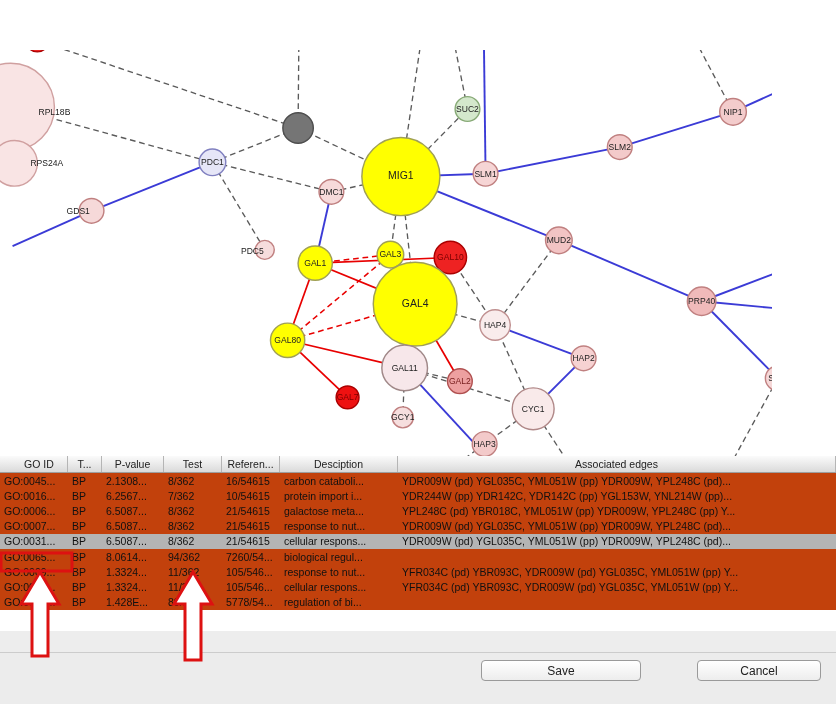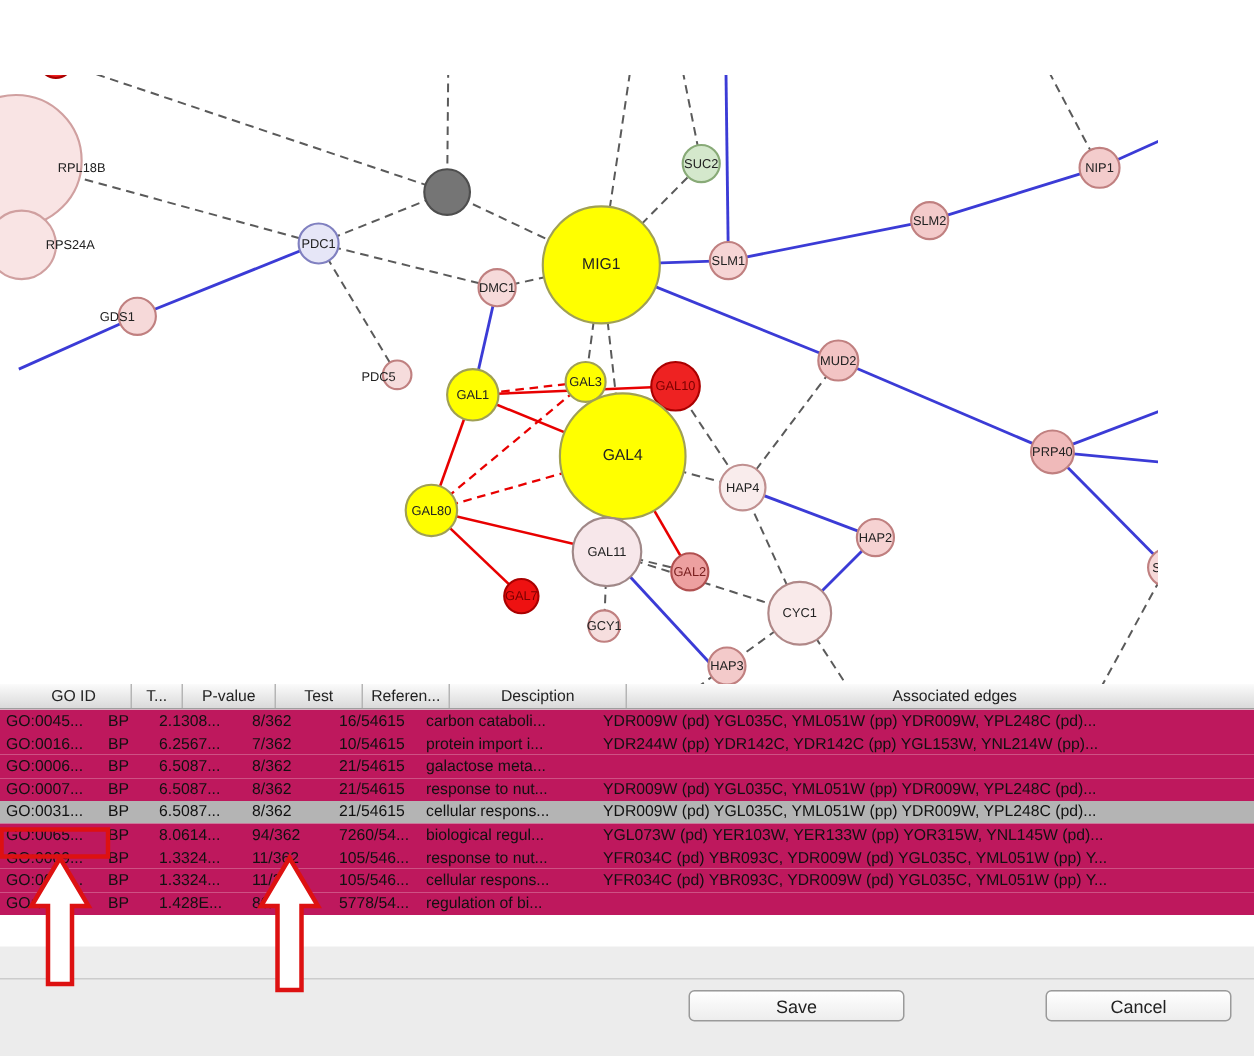--- a/index.html
+++ b/index.html
@@ -34,38 +34,38 @@
     background:linear-gradient(#fbfbfb,#dadada);
     border-bottom:1px solid #9e9e9e;
     font-size:10.5px;color:#222;
   }
   .hcell{
     box-sizing:border-box;border-right:1px solid #b5b5b5;
     display:flex;align-items:center;justify-content:center;
     overflow:hidden;white-space:nowrap;flex:0 0 auto;
   }
   #table-body{height:158px;background:#ffffff;overflow:hidden;}
-  .trow{display:flex;height:15.2px;align-items:center;font-size:10.5px;color:#111;background:#be185d;}
+  .trow{display:flex;height:15.2px;align-items:center;font-size:10.5px;color:#111;background:#c2410c;}
   .trow.selected{background:#b4b4b4;}
   .tcell{
     box-sizing:border-box;padding-left:4px;flex:0 0 auto;
     overflow:hidden;white-space:nowrap;
   }
   #button-bar{
     position:absolute;left:0;top:196px;width:836px;height:52px;
     background:#ececec;border-top:1px solid #cccccc;
   }
   .mac-btn{
     position:absolute;top:7px;height:21px;
     background:linear-gradient(#ffffff,#ededed);
     border:1px solid #9a9a9a;border-radius:4px;
     font-size:12px;color:#222;font-family:"Liberation Sans",sans-serif;
     text-align:center;line-height:19px;cursor:default;
   }
-  #save-button{left:459px;width:144px;}
+  #save-button{left:481px;width:160px;}
   #cancel-button{left:697px;width:124px;}
   #annotation-layer{position:absolute;top:0;left:0;width:836px;height:248px;pointer-events:none;z-index:6;}
 </style>
 </head>
 <body>
 
 <div class="window" id="graph-window">
   <div id="network-canvas">
     <svg width="836" height="434" viewBox="0 22 836 456">
         <line x1="18" y1="12" x2="292" y2="104" stroke="#5a5a5a" stroke-width="1.4" stroke-dasharray="6,4"></line>
@@ -179,21 +179,21 @@
         <circle cx="488" cy="436" r="13" fill="#f3caca" stroke="#c08080" stroke-width="1.5"></circle>
         <text x="488" y="439" text-anchor="middle" font-size="9" fill="#222">HAP3</text>
         <circle cx="18" cy="12" r="12" fill="#ee2222" stroke="#aa0000" stroke-width="1.5"></circle>
       </svg>
   </div>
 </div>
 
 <div class="window" id="table-window">
 
   <div id="table-header">
-      <div class="hcell" style="width: 88px; padding-left: 11px;">GO ID</div>
+      <div class="hcell" style="width: 68px; padding-left: 11px;">GO ID</div>
       <div class="hcell" style="width: 34px;">T...</div>
       <div class="hcell" style="width: 62px;">P-value</div>
       <div class="hcell" style="width: 58px;">Test</div>
       <div class="hcell" style="width: 58px;">Referen...</div>
       <div class="hcell" style="width: 118px;">Desciption</div>
       <div class="hcell" style="width: 438px;">Associated edges</div>
     </div>
   <div id="table-body">
       <div class="trow">
         <div class="tcell" style="width: 68px;">GO:0045...</div>
@@ -213,20 +213,21 @@
         <div class="tcell" style="width: 118px;">protein import i...</div>
         <div class="tcell" style="width: 438px;">YDR244W (pp) YDR142C, YDR142C (pp) YGL153W, YNL214W (pp)...</div>
       </div>
       <div class="trow">
         <div class="tcell" style="width: 68px;">GO:0006...</div>
         <div class="tcell" style="width: 34px;">BP</div>
         <div class="tcell" style="width: 62px;">6.5087...</div>
         <div class="tcell" style="width: 58px;">8/362</div>
         <div class="tcell" style="width: 58px;">21/54615</div>
         <div class="tcell" style="width: 118px;">galactose meta...</div>
+        <div class="tcell" style="width: 438px;">YPL248C (pd) YBR018C, YML051W (pp) YDR009W, YPL248C (pp) Y...</div>
       </div>
       <div class="trow">
         <div class="tcell" style="width: 68px;">GO:0007...</div>
         <div class="tcell" style="width: 34px;">BP</div>
         <div class="tcell" style="width: 62px;">6.5087...</div>
         <div class="tcell" style="width: 58px;">8/362</div>
         <div class="tcell" style="width: 58px;">21/54615</div>
         <div class="tcell" style="width: 118px;">response to nut...</div>
         <div class="tcell" style="width: 438px;">YDR009W (pd) YGL035C, YML051W (pp) YDR009W, YPL248C (pd)...</div>
       </div>
@@ -239,21 +240,20 @@
         <div class="tcell" style="width: 118px;">cellular respons...</div>
         <div class="tcell" style="width: 438px;">YDR009W (pd) YGL035C, YML051W (pp) YDR009W, YPL248C (pd)...</div>
       </div>
       <div class="trow">
         <div class="tcell" style="width: 68px;">GO:0065...</div>
         <div class="tcell" style="width: 34px;">BP</div>
         <div class="tcell" style="width: 62px;">8.0614...</div>
         <div class="tcell" style="width: 58px;">94/362</div>
         <div class="tcell" style="width: 58px;">7260/54...</div>
         <div class="tcell" style="width: 118px;">biological regul...</div>
-        <div class="tcell" style="width: 438px;">YGL073W (pd) YER103W, YER133W (pp) YOR315W, YNL145W (pd)...</div>
       </div>
       <div class="trow">
         <div class="tcell" style="width: 68px;">GO:0009...</div>
         <div class="tcell" style="width: 34px;">BP</div>
         <div class="tcell" style="width: 62px;">1.3324...</div>
         <div class="tcell" style="width: 58px;">11/362</div>
         <div class="tcell" style="width: 58px;">105/546...</div>
         <div class="tcell" style="width: 118px;">response to nut...</div>
         <div class="tcell" style="width: 438px;">YFR034C (pd) YBR093C, YDR009W (pd) YGL035C, YML051W (pp) Y...</div>
       </div>

